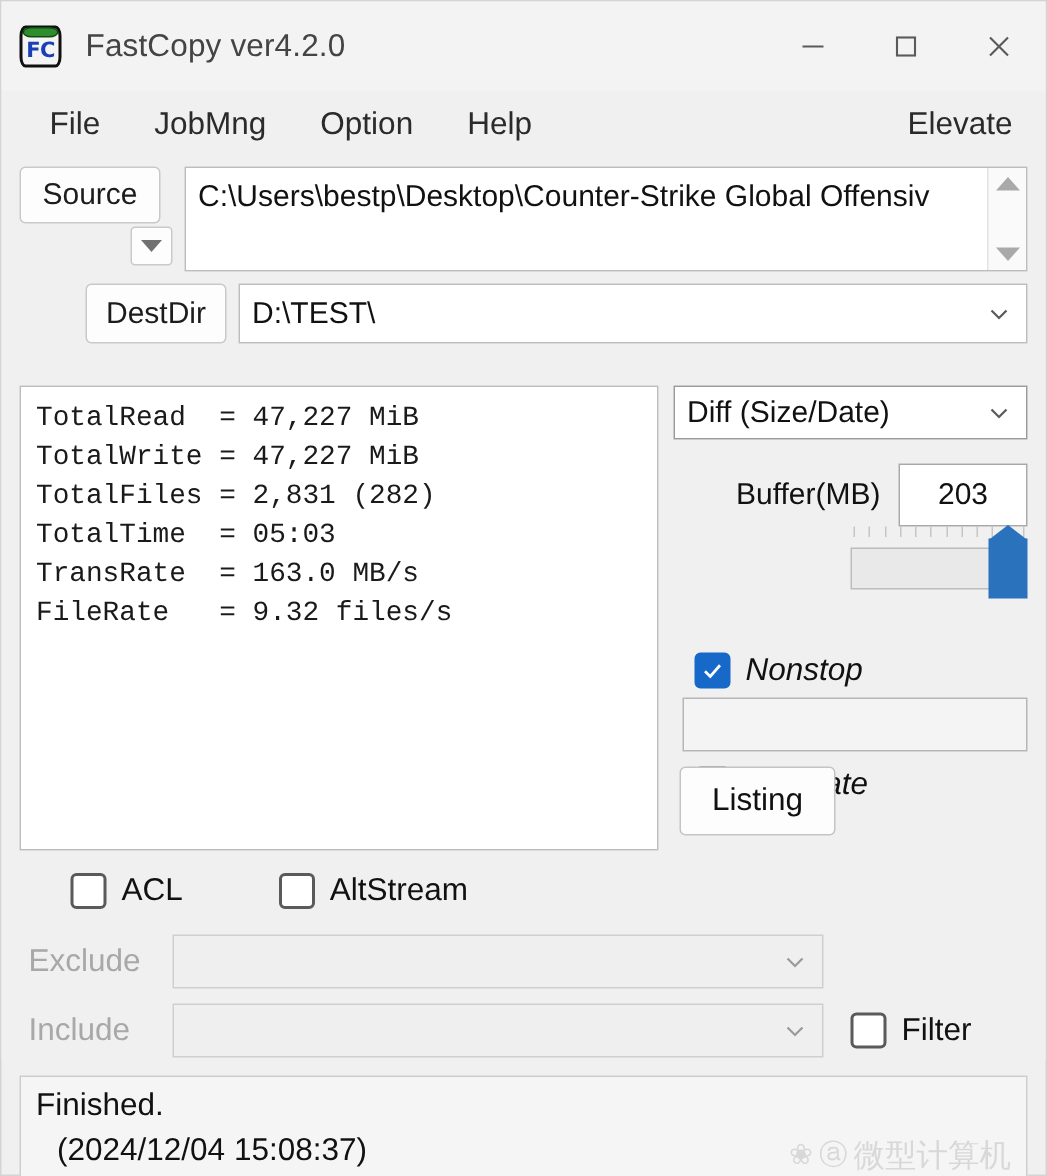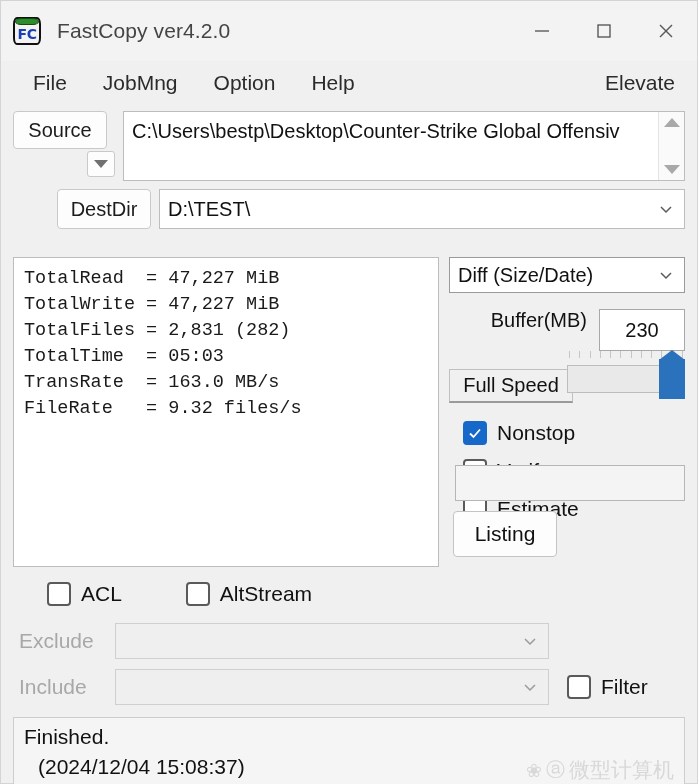--- a/index.html
+++ b/index.html
@@ -228,21 +228,21 @@
     border: 1px solid #9b9b9b;
     display: flex; align-items: center;
     padding: 0 8px;
   }
   .sel-diff .lbl {
     flex: 1 1 auto;
     font-size: 20px; color: #111;
   }
 
   .buffer-row {
-    display: flex; 
+    display: flex; align-items: center;
     margin-top: 16px;
     height: 42px;
   }
   .buffer-label {
     flex: 1 1 auto;
     text-align: right;
     font-size: 20px; color: #111;
     padding-right: 12px;
   }
   .buffer-input {
@@ -298,23 +298,24 @@
     position: absolute; left: 0; top: -9px;
     width: 0; height: 0;
     border-left: 13px solid transparent;
     border-right: 13px solid transparent;
     border-bottom: 10px solid #2b72bc;
   }
 
   
   .cb-list { margin-top: 18px; }
   .cb-row {
-    display: flex; align-items: flex-start;
+    display: flex; align-items: flex-end;
     height: 38px;
     margin-left: 14px;
+    font-style: italic;
   }
   .cbox {
     width: 24px; height: 24px;
     flex: 0 0 24px;
     border: 2px solid #5a5a5a;
     border-radius: 4px;
     background: #ffffff;
     margin-right: 10px;
     display: flex; align-items: center; justify-content: center;
   }
@@ -494,25 +495,24 @@
           <div class="lbl">Diff (Size/Date)</div>
           <div class="chev">
             <svg width="18" height="18" viewBox="0 0 18 18">
                 <polyline points="4,7 9,12 14,7" fill="none" stroke="currentColor" stroke-width="1.5"></polyline>
               </svg>
           </div>
         </div>
 
         <div class="buffer-row">
           <div class="buffer-label">Buffer(MB)</div>
-          <div class="buffer-input">230</div>
+          <div class="buffer-input">203</div>
         </div>
 
         <div class="speed-row">
-          <div class="fullspeed">Full Speed</div>
           <div class="slider-wrap">
             <div class="slider-ticks">
               <i></i>
                 <i></i>
                 <i></i>
                 <i></i>
                 <i></i>
                 <i></i>
                 <i></i>
                 <i></i>

